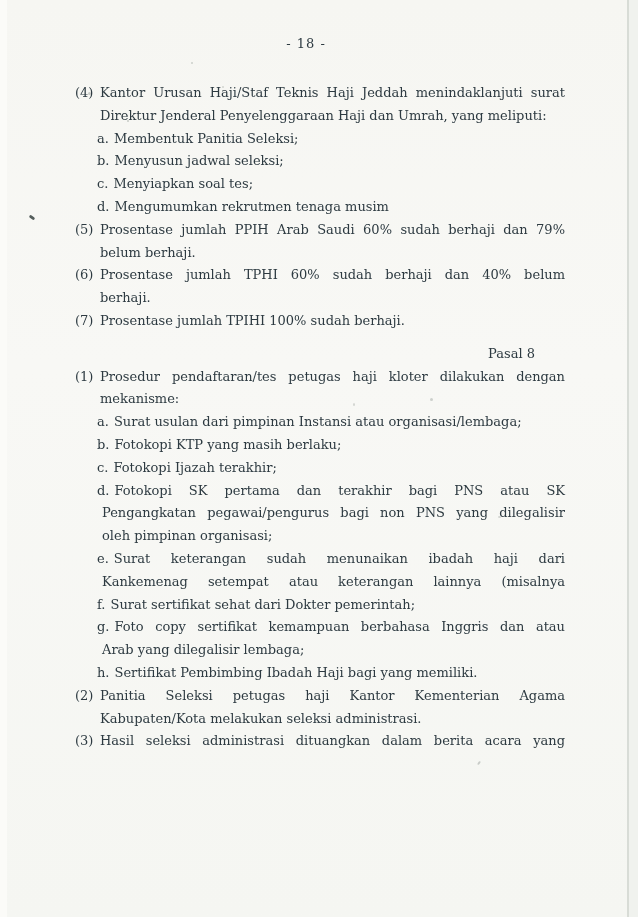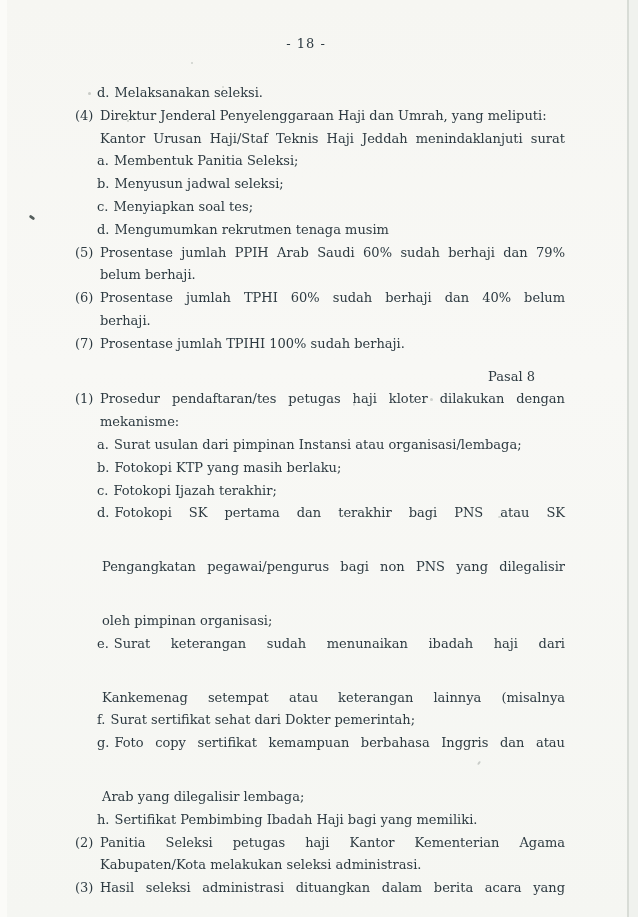--- a/index.html
+++ b/index.html
@@ -26,45 +26,42 @@
   .doc { position: absolute; top: 82px; left: 75px; width: 490px; }
   .line { line-height: 22.8px; min-height: 22.8px; white-space: normal; }
   .just { text-align: justify; text-align-last: justify; }
 
   .item.num { display: flex; align-items: flex-start; }
   .item.num > .marker { flex: 0 0 25px; line-height: 22.8px; }
   .item.num > .body { flex: 1 1 auto; min-width: 0; }
 
   .item.sub { margin-left: 22px; }
   .item.sub .marker-inline { margin-right: 5px; }
-  .item.sub .cont { padding-left: 5px; margin-top: 31px; }
+  .item.sub .cont { padding-left: 5px; }
 
   .heading { text-align: right; transform: translateX(-30px); margin-top: 10px; line-height: 22.8px; }
 
   .paraf { display: inline-block; margin-left: 7px; vertical-align: -3px; }
 </style>
 </head>
 <body>
 
 <div class="page">
   <div class="edge-right-band"></div>
   <div class="edge-right-line"></div>
   <div class="edge-left"></div>
 
   <div class="page-number">- 18 -</div>
 
   <main class="doc" id="doc">
-      <div class="item sub">
-        <div class="line"><span class="marker-inline">d.</span><span>Melaksanakan seleksi.</span></div>
-      </div>
       <div class="item num">
         <span class="marker">(4)</span>
         <div class="body">
+          <div class="line just"><span>Kantor Urusan Haji/Staf Teknis Haji Jeddah menindaklanjuti surat</span></div>
           <div class="line"><span>Direktur Jenderal Penyelenggaraan Haji dan Umrah, yang meliputi:</span></div>
-          <div class="line just"><span>Kantor Urusan Haji/Staf Teknis Haji Jeddah menindaklanjuti surat</span></div>
         </div>
       </div>
       <div class="item sub">
         <div class="line"><span class="marker-inline">a.</span><span>Membentuk Panitia Seleksi;</span></div>
       </div>
       <div class="item sub">
         <div class="line"><span class="marker-inline">b.</span><span>Menyusun jadwal seleksi;</span></div>
       </div>
       <div class="item sub">
         <div class="line"><span class="marker-inline">c.</span><span>Menyiapkan soal tes;</span></div>

